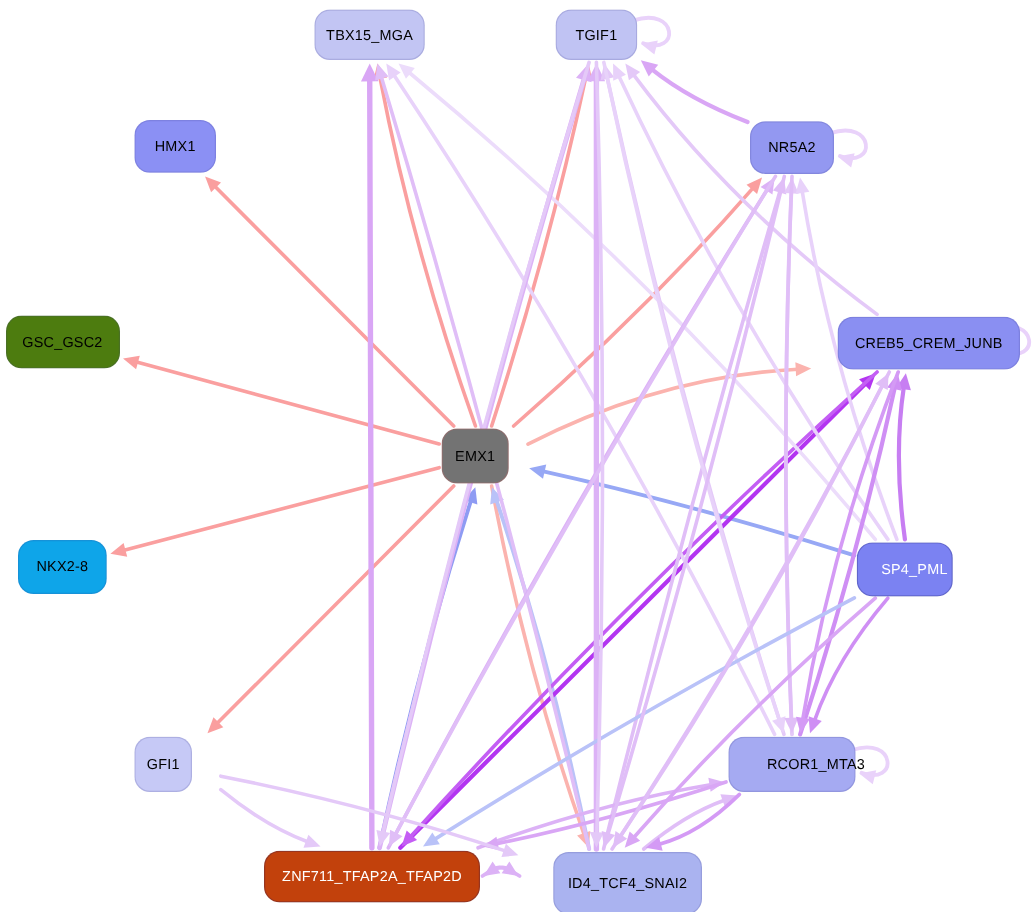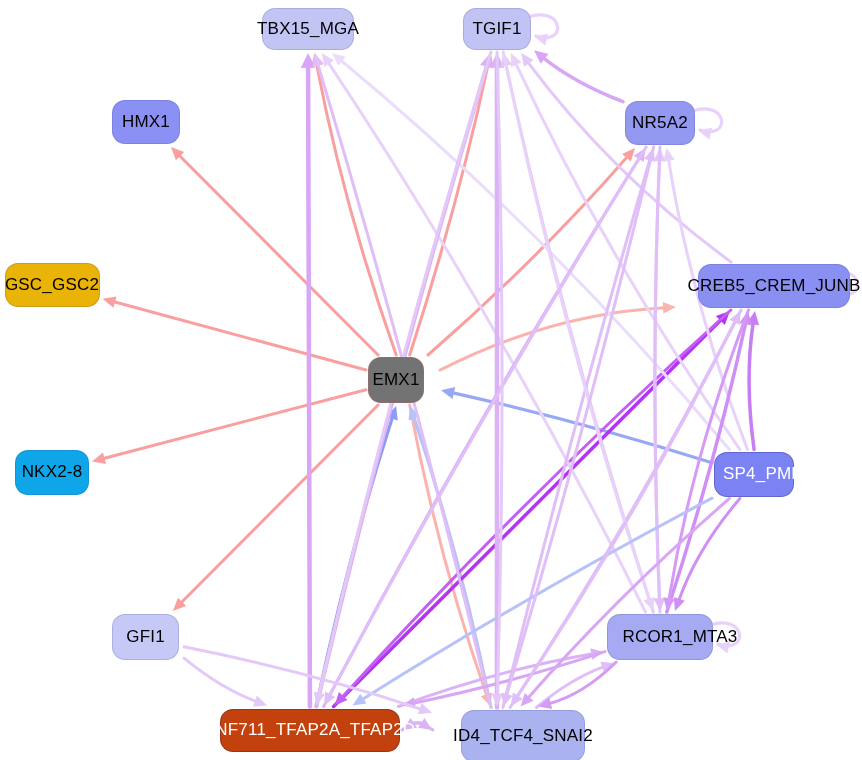--- a/index.html
+++ b/index.html
@@ -8,21 +8,21 @@
     width:862px;height:760px;
     background:#ffffff;
     overflow:hidden;
     font-family:"Liberation Sans", sans-serif;
   }
   #edge-layer{position:absolute;left:0;top:0;width:862px;height:760px;}
   .node{
     position:absolute;
     display:flex;align-items:center;justify-content:center;
     border-radius:13px;
-    font-size:17px;
+    font-size:12px;
     color:#000;
     letter-spacing:0.2px;
     box-sizing:border-box;
     border:1px solid rgba(60,60,140,0.18);
     white-space:nowrap;
     cursor:pointer;
     user-select:none;
   }
   .node.light-text{color:#ffffff;border-color:rgba(20,20,90,0.25);}
 </style>
@@ -146,36 +146,36 @@
       </div>
       <div class="node" style="left: 463px; top: 8px; width: 68px; height: 42px; background: rgb(192, 195, 243);">
         <span>TGIF1</span>
       </div>
       <div class="node" style="left: 112px; top: 100px; width: 68px; height: 44px; background: rgb(139, 144, 244);">
         <span>HMX1</span>
       </div>
       <div class="node" style="left: 625px; top: 101px; width: 70px; height: 44px; background: rgb(147, 152, 241);">
         <span>NR5A2</span>
       </div>
-      <div class="node" style="left: 4.5px; top: 263px; width: 95px; height: 44px; background: #eab308;">
+      <div class="node" style="left: 4.5px; top: 263px; width: 95px; height: 44px; background: #4d7c0f;">
         <span>GSC_GSC2</span>
       </div>
       <div class="node" style="left: 698px; top: 264px; width: 152px; height: 44px; background: rgb(138, 143, 242);">
         <span>CREB5_CREM_JUNB</span>
       </div>
       <div class="node" style="left: 368px; top: 357px; width: 56px; height: 46px; background: #737373; border-color: rgba(190, 100, 100, 0.35);">
         <span>EMX1</span>
       </div>
       <div class="node" style="left: 15px; top: 449.5px; width: 74px; height: 45px; background: #0ea5e9; align-items: center;">
         <span>NKX2-8</span>
       </div>
       <div class="node light-text" style="left: 714px; top: 451.5px; width: 80px; height: 45px; background: rgb(123, 130, 242); padding-left: 16px;">
         <span>SP4_PML</span>
       </div>
-      <div class="node" style="left: 112px; top: 614px; width: 67px; height: 46px; background: rgb(198, 201, 246);">
+      <div class="node" style="left: 112px; top: 614px; width: 48px; height: 46px; background: rgb(198, 201, 246);">
         <span>GFI1</span>
       </div>
       <div class="node" style="left: 607px; top: 614px; width: 106px; height: 46px; background: rgb(165, 170, 242); padding-left: 40px;">
         <span>RCOR1_MTA3</span>
       </div>
       <div class="node light-text" style="left: 220px; top: 708.5px; width: 180px; height: 43px; background: #c2410c;">
         <span>ZNF711_TFAP2A_TFAP2D</span>
       </div>
       <div class="node" style="left: 461px; top: 709.5px; width: 124px; height: 52px; background: rgb(170, 179, 240);">
         <span>ID4_TCF4_SNAI2</span>

